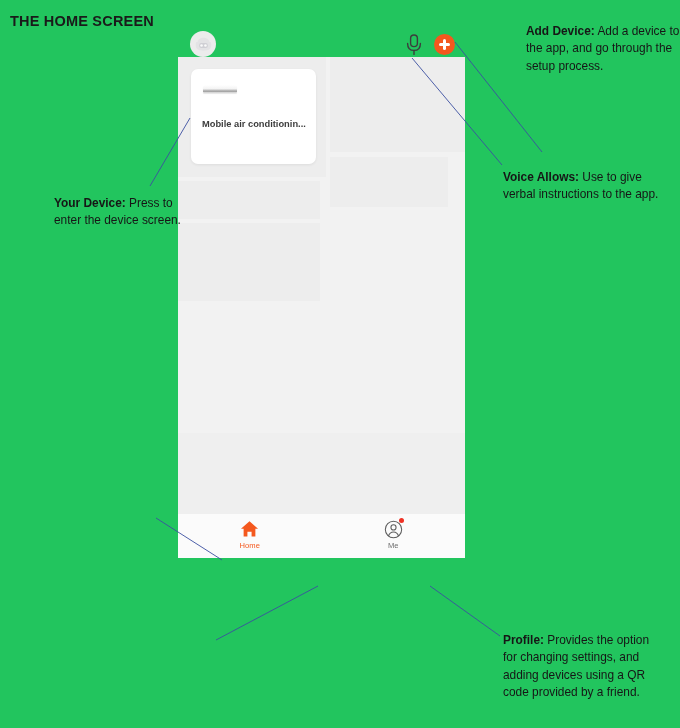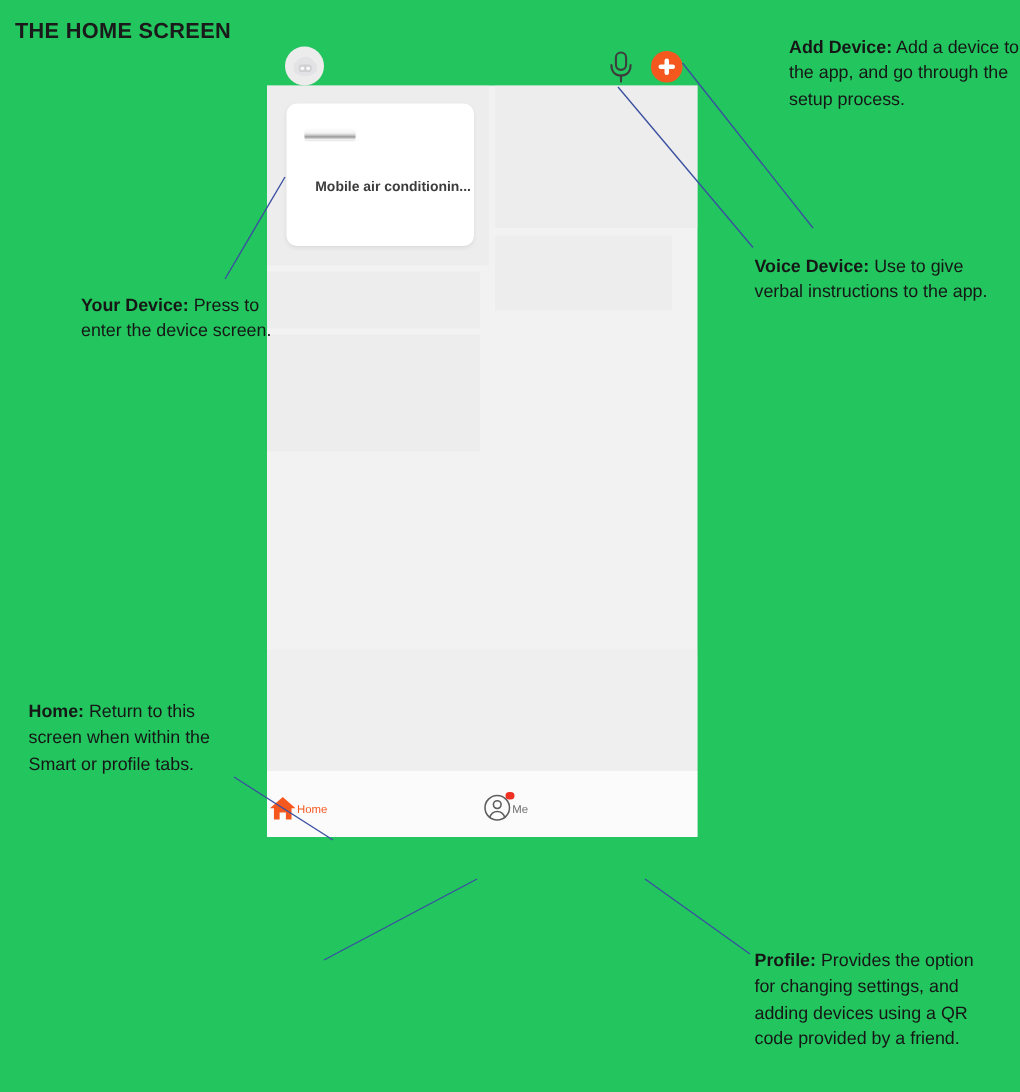--- a/index.html
+++ b/index.html
@@ -32,21 +32,20 @@
 
   
   .phone {
     position: absolute;
     left: 178px;
     top: 57px;
     width: 287px;
     height: 501px;
     background: #f2f2f2;
     overflow: hidden;
-    text-align: right;
   }
 
   
   .assistant-icon {
     position: absolute;
     left: 190px;
     top: 31px;
     width: 26px;
     height: 26px;
     border-radius: 50%;
@@ -143,21 +142,21 @@
     bottom: 0;
     width: 287px;
     height: 44px;
     background: #fbfbfb;
     display: flex;
   }
   .tab {
     flex: 1 1 0;
     position: relative;
     display: flex;
-    flex-direction: row;
+    flex-direction: column;
     align-items: center;
     justify-content: flex-start;
     padding-top: 5px;
   }
   .tab .tab-icon {
     width: 20px; height: 20px;
     display: flex; align-items: center; justify-content: center;
     position: relative;
   }
   .tab .tab-label {
@@ -281,29 +280,26 @@
 
       <line x1="430" y1="586" x2="500" y2="636"></line>
     </g>
   </svg>
 
   <div class="anno a-add">
     <b>Add Device:</b><span> Add a device to the app, and go through the setup process.</span>
   </div>
 
   <div class="anno a-voice">
-    <b>Voice Device:</b><span> Use to give verbal instructions to the app.</span>
+    <b>Voice Allows:</b><span> Use to give verbal instructions to the app.</span>
   </div>
 
   <div class="anno a-device">
     <b>Your Device:</b><span> Press to enter the device screen.</span>
   </div>
 
-  <div class="anno a-home">
-    <b>Home:</b><span> Return to this screen when within the Smart or profile tabs.</span>
-  </div>
 
 
   <div class="anno a-profile">
     <b>Profile:</b><span> Provides the option for changing settings, and adding devices using a QR code provided by a friend.</span>
   </div>
 
 </div>
 
 </body></html>

